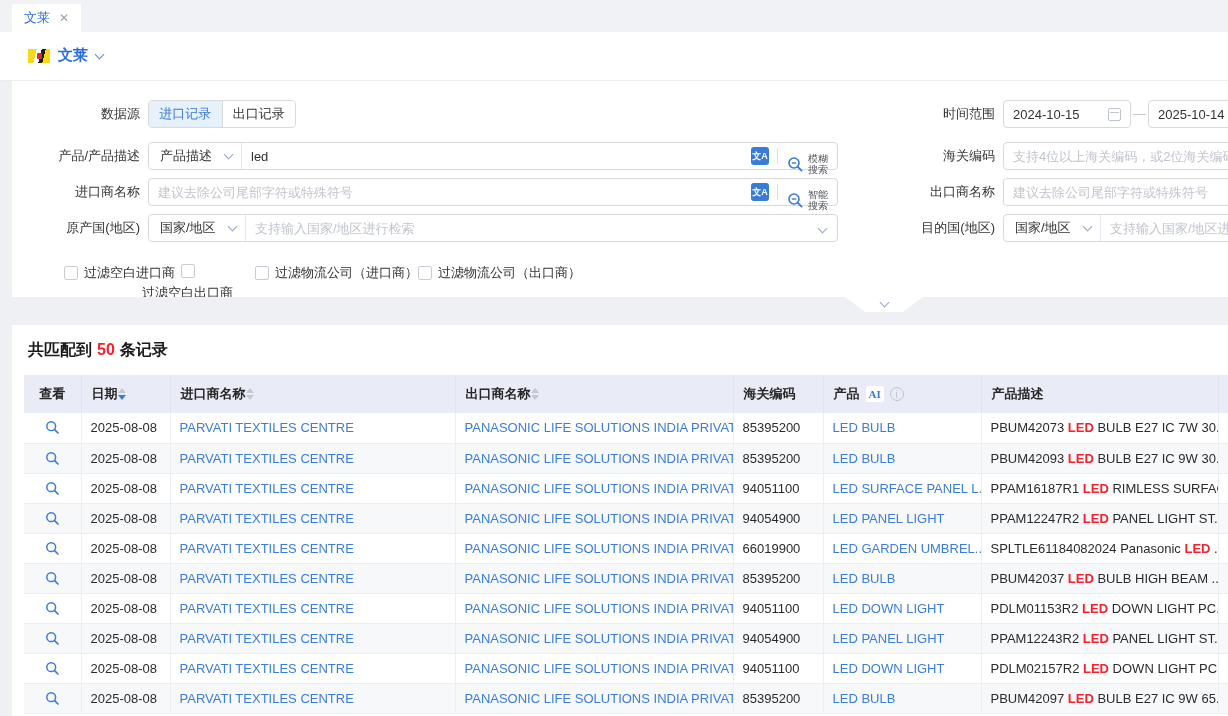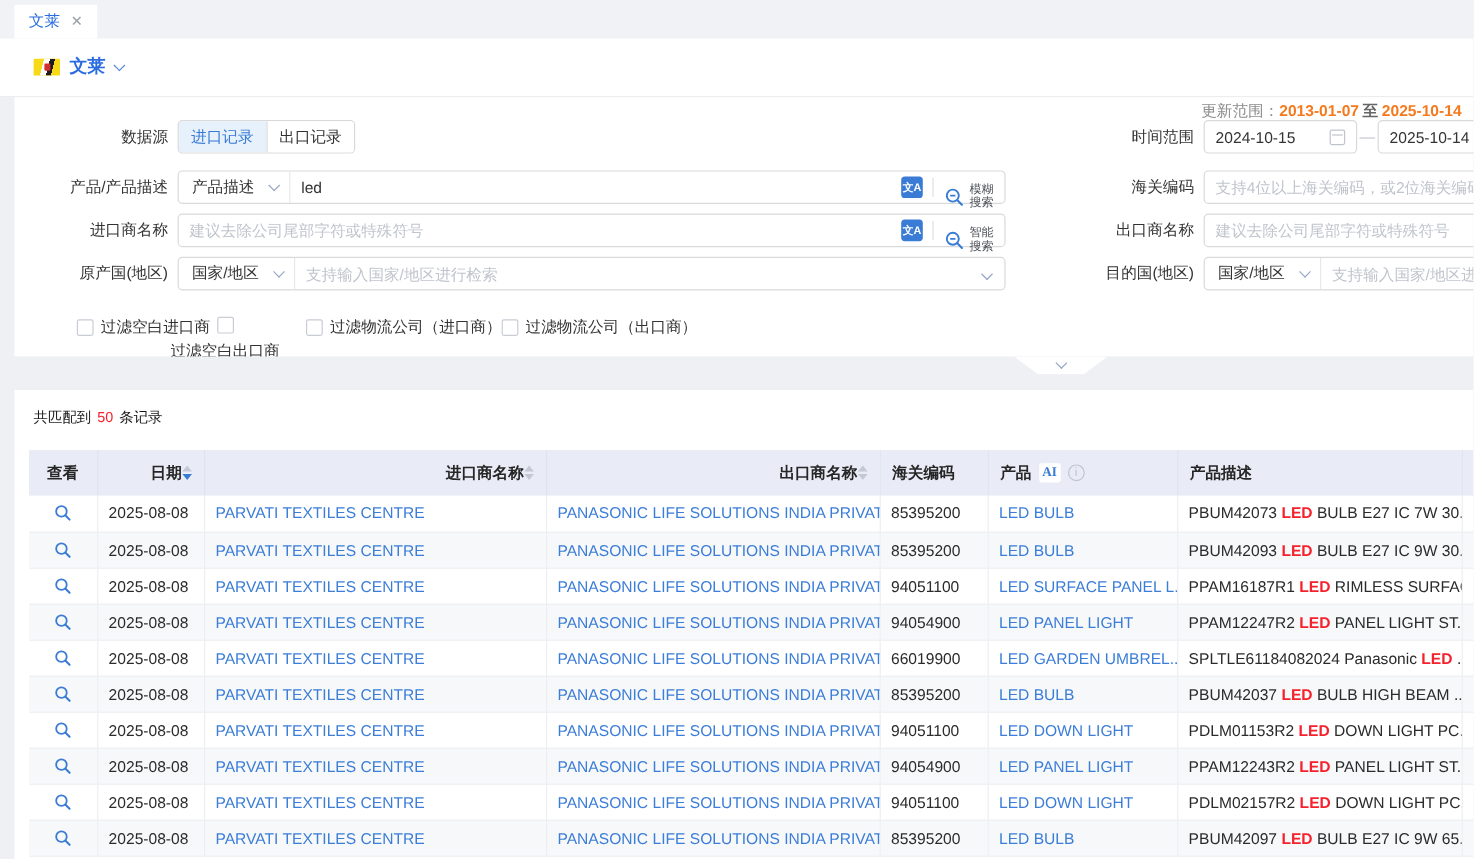--- a/index.html
+++ b/index.html
@@ -57,29 +57,29 @@
   .cal-icon{position:relative;width:13px;height:13px;border:1px solid #c0c4cc;border-radius:2px;box-sizing:border-box;}
   .cal-icon::before{content:"";position:absolute;left:1px;right:1px;top:3px;height:1px;background:#c0c4cc;}
   
   .checkbox-item{position:absolute;top:183px;display:flex;align-items:center;gap:6px;font-size:13px;color:#333;cursor:pointer;}
   .checkbox-box{width:14px;height:14px;border:1px solid #c8ccd4;border-radius:2px;background:#fff;box-sizing:border-box;}
   
   .collapse-notch{position:absolute;top:297px;left:845px;width:78px;height:15px;background:#fff;clip-path:polygon(0 0,100% 0,74% 100%,26% 100%);display:flex;align-items:flex-start;justify-content:center;cursor:pointer;}
   .collapse-notch .chev{margin-top:2px;}
   
   .results-panel{position:absolute;top:325px;left:12px;right:0;bottom:0;background:#fff;overflow:hidden;}
-  .summary{position:absolute;top:15px;left:16px;font-size:12px;font-weight:normal;color:#1a1a1a;}
+  .summary{position:absolute;top:15px;left:16px;font-size:16px;font-weight:bold;color:#1a1a1a;}
   .summary .count{color:#f5222d;padding:0 5px;}
   .table-wrap{position:absolute;top:50px;left:12px;right:0;bottom:0;overflow:hidden;}
   table{border-collapse:collapse;table-layout:fixed;width:1214px;font-size:13px;}
   col.c1{width:57px;}col.c2{width:89px;}col.c3{width:285px;}col.c4{width:278px;}
   col.c5{width:90px;}col.c6{width:158px;}col.c7{width:237px;}col.c8{width:20px;}
   thead th{height:38px;background:#e9ecf6;font-weight:bold;color:#262626;text-align:left;padding:0 10px;border-right:1px solid #dfe3ef;box-sizing:border-box;white-space:nowrap;}
   thead th:last-child{border-right:none;}
-  .th-inner{display:flex;align-items:center;justify-content:flex-end;}
+  .th-inner{display:flex;align-items:center;justify-content:flex-start;}
   .th-inner.start{justify-content:flex-start;gap:6px;}
   .th-inner.center{justify-content:center;}
   .sorter{display:inline-flex;flex-direction:column;gap:2px;cursor:pointer;}
   .car{width:0;height:0;border-left:4px solid transparent;border-right:4px solid transparent;}
   .car.up{border-bottom:5px solid #c3c8d4;}
   .car.down{border-top:5px solid #c3c8d4;}
   .car.down.active{border-top-color:#3a7bd5;}
   .ai-badge{background:#ffffff;color:#3a7bd5;font-size:11px;font-weight:bold;padding:0 3px;height:16px;line-height:16px;border-radius:2px;font-family:Liberation Serif, serif;}
   .info-icon{width:14px;height:14px;border-radius:50%;border:1px solid #c0c4cc;color:#c0c4cc;font-size:10px;line-height:13px;text-align:center;box-sizing:border-box;font-weight:normal;}
   tbody td{height:30px;padding:0 9px;border-bottom:1px solid #eceef2;border-right:1px solid #eceef2;color:#2b2b2b;white-space:nowrap;overflow:hidden;background:#fff;box-sizing:border-box;}
@@ -107,23 +107,20 @@
     <div class="crest"></div>
   </div>
   <div class="country-name">
     <span>文莱</span>
     <span class="chev blue"></span>
   </div>
 </div>
 
 <div class="filter-panel">
 
-  <div class="update-range">
-    <span>更新范围：</span><b>2013-01-07</b><span class="zhi">至</span><b>2025-10-14</b>
-  </div>
 
   <div class="form-label lab-l" style="top:19px;">数据源</div>
   <div class="ctrl ctrl-l" style="top:19px;">
     <div class="seg-group">
       <div class="seg active">进口记录</div>
       <div class="seg">出口记录</div>
     </div>
   </div>
   <div class="form-label lab-r" style="top:19px;">时间范围</div>
   <div class="date-box" style="top:19px;left:991px;width:128px;">

